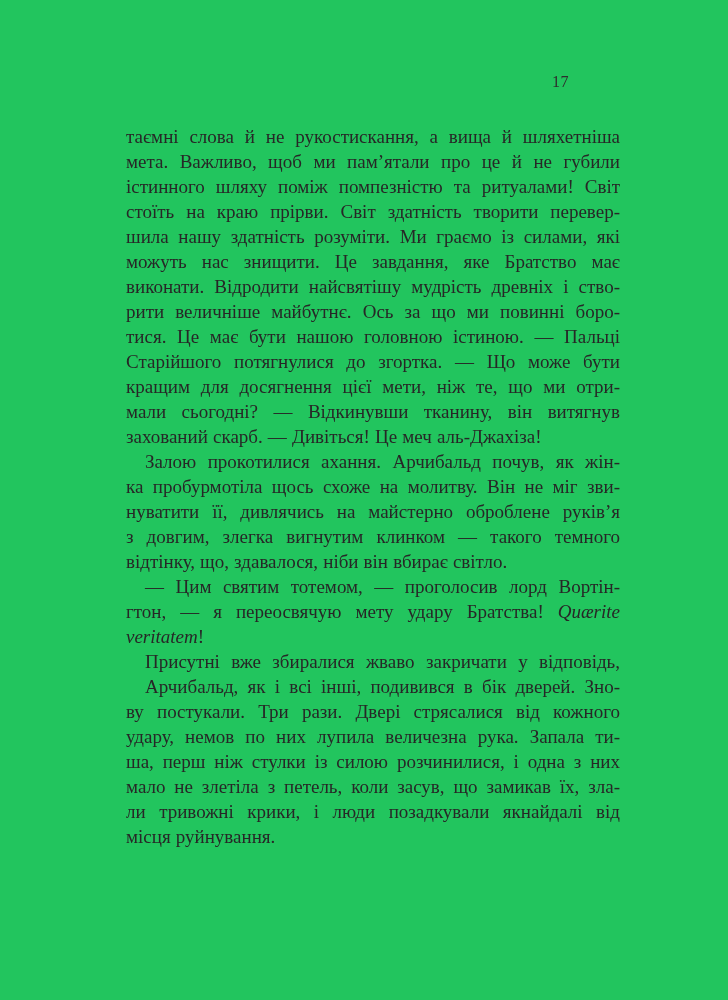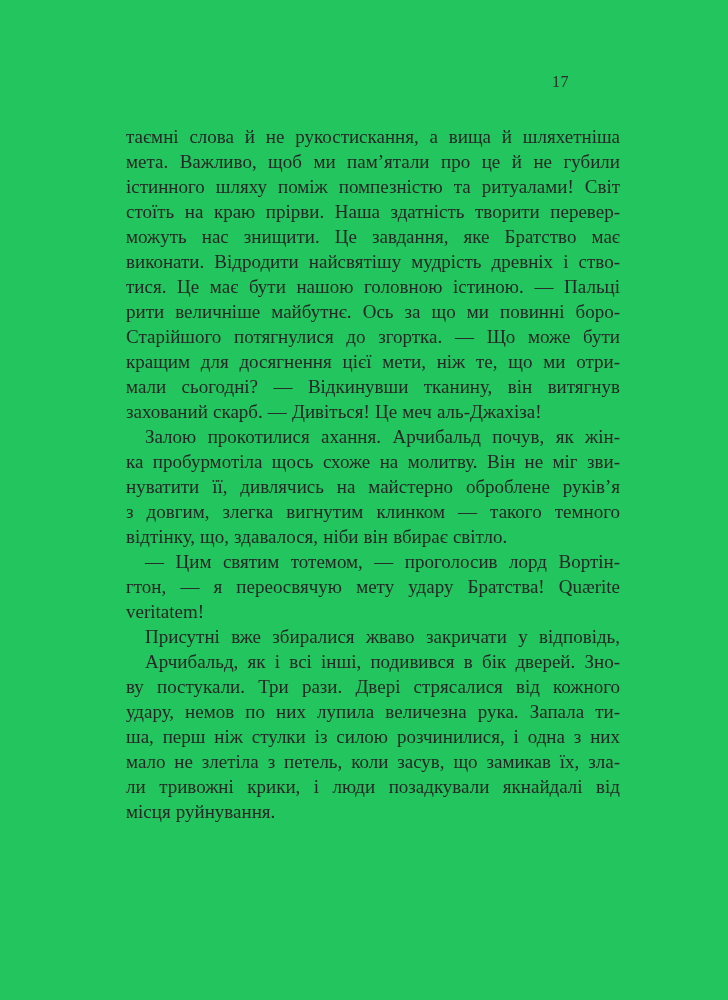--- a/index.html
+++ b/index.html
@@ -45,36 +45,38 @@
     word-spacing: 0.02em;
   }
   .line.last {
     text-align-last: left;
   }
   .line.indent {
     padding-left: 19px;
     font-family: Liberation Serif, serif;
   }
   .italic {
+    font-style: italic;
   }
 </style>
 </head>
 <body>
 
 <div class="book-page">
   <div class="page-number">17</div>
   <div class="text-block">
       <div class="line"><span class="">таємні слова й не рукостискання, а вища й шляхетніша</span></div>
       <div class="line"><span class="">мета. Важливо, щоб ми пам’ятали про це й не губили</span></div>
       <div class="line"><span class="">істинного шляху поміж помпезністю та ритуалами! Світ</span></div>
-      <div class="line"><span class="">стоїть на краю прірви. Наша здатність творити перевер-</span></div>
+      <div class="line"><span class="">стоїть на краю прірви. Світ здатність творити перевер-</span></div>
+      <div class="line"><span class="">шила нашу здатність розуміти. Ми граємо із силами, які</span></div>
       <div class="line"><span class="">можуть нас знищити. Це завдання, яке Братство має</span></div>
       <div class="line"><span class="">виконати. Відродити найсвятішу мудрість древніх і ство-</span></div>
+      <div class="line"><span class="">рити величніше майбутнє. Ось за що ми повинні боро-</span></div>
       <div class="line"><span class="">тися. Це має бути нашою головною істиною. — Пальці</span></div>
-      <div class="line"><span class="">рити величніше майбутнє. Ось за що ми повинні боро-</span></div>
       <div class="line"><span class="">Старійшого потягнулися до згортка. — Що може бути</span></div>
       <div class="line"><span class="">кращим для досягнення цієї мети, ніж те, що ми отри-</span></div>
       <div class="line"><span class="">мали сьогодні? — Відкинувши тканину, він витягнув</span></div>
       <div class="line last"><span class="">захований скарб. — Дивіться! Це меч аль-Джахіза!</span></div>
       <div class="line indent"><span class="">Залою прокотилися ахання. Арчибальд почув, як жін-</span></div>
       <div class="line"><span class="">ка пробурмотіла щось схоже на молитву. Він не міг зви-</span></div>
       <div class="line"><span class="">нуватити її, дивлячись на майстерно оброблене руків’я</span></div>
       <div class="line"><span class="">з довгим, злегка вигнутим клинком — такого темного</span></div>
       <div class="line last"><span class="">відтінку, що, здавалося, ніби він вбирає світло.</span></div>
       <div class="line indent"><span class="">— Цим святим тотемом, — проголосив лорд Вортін-</span></div>

